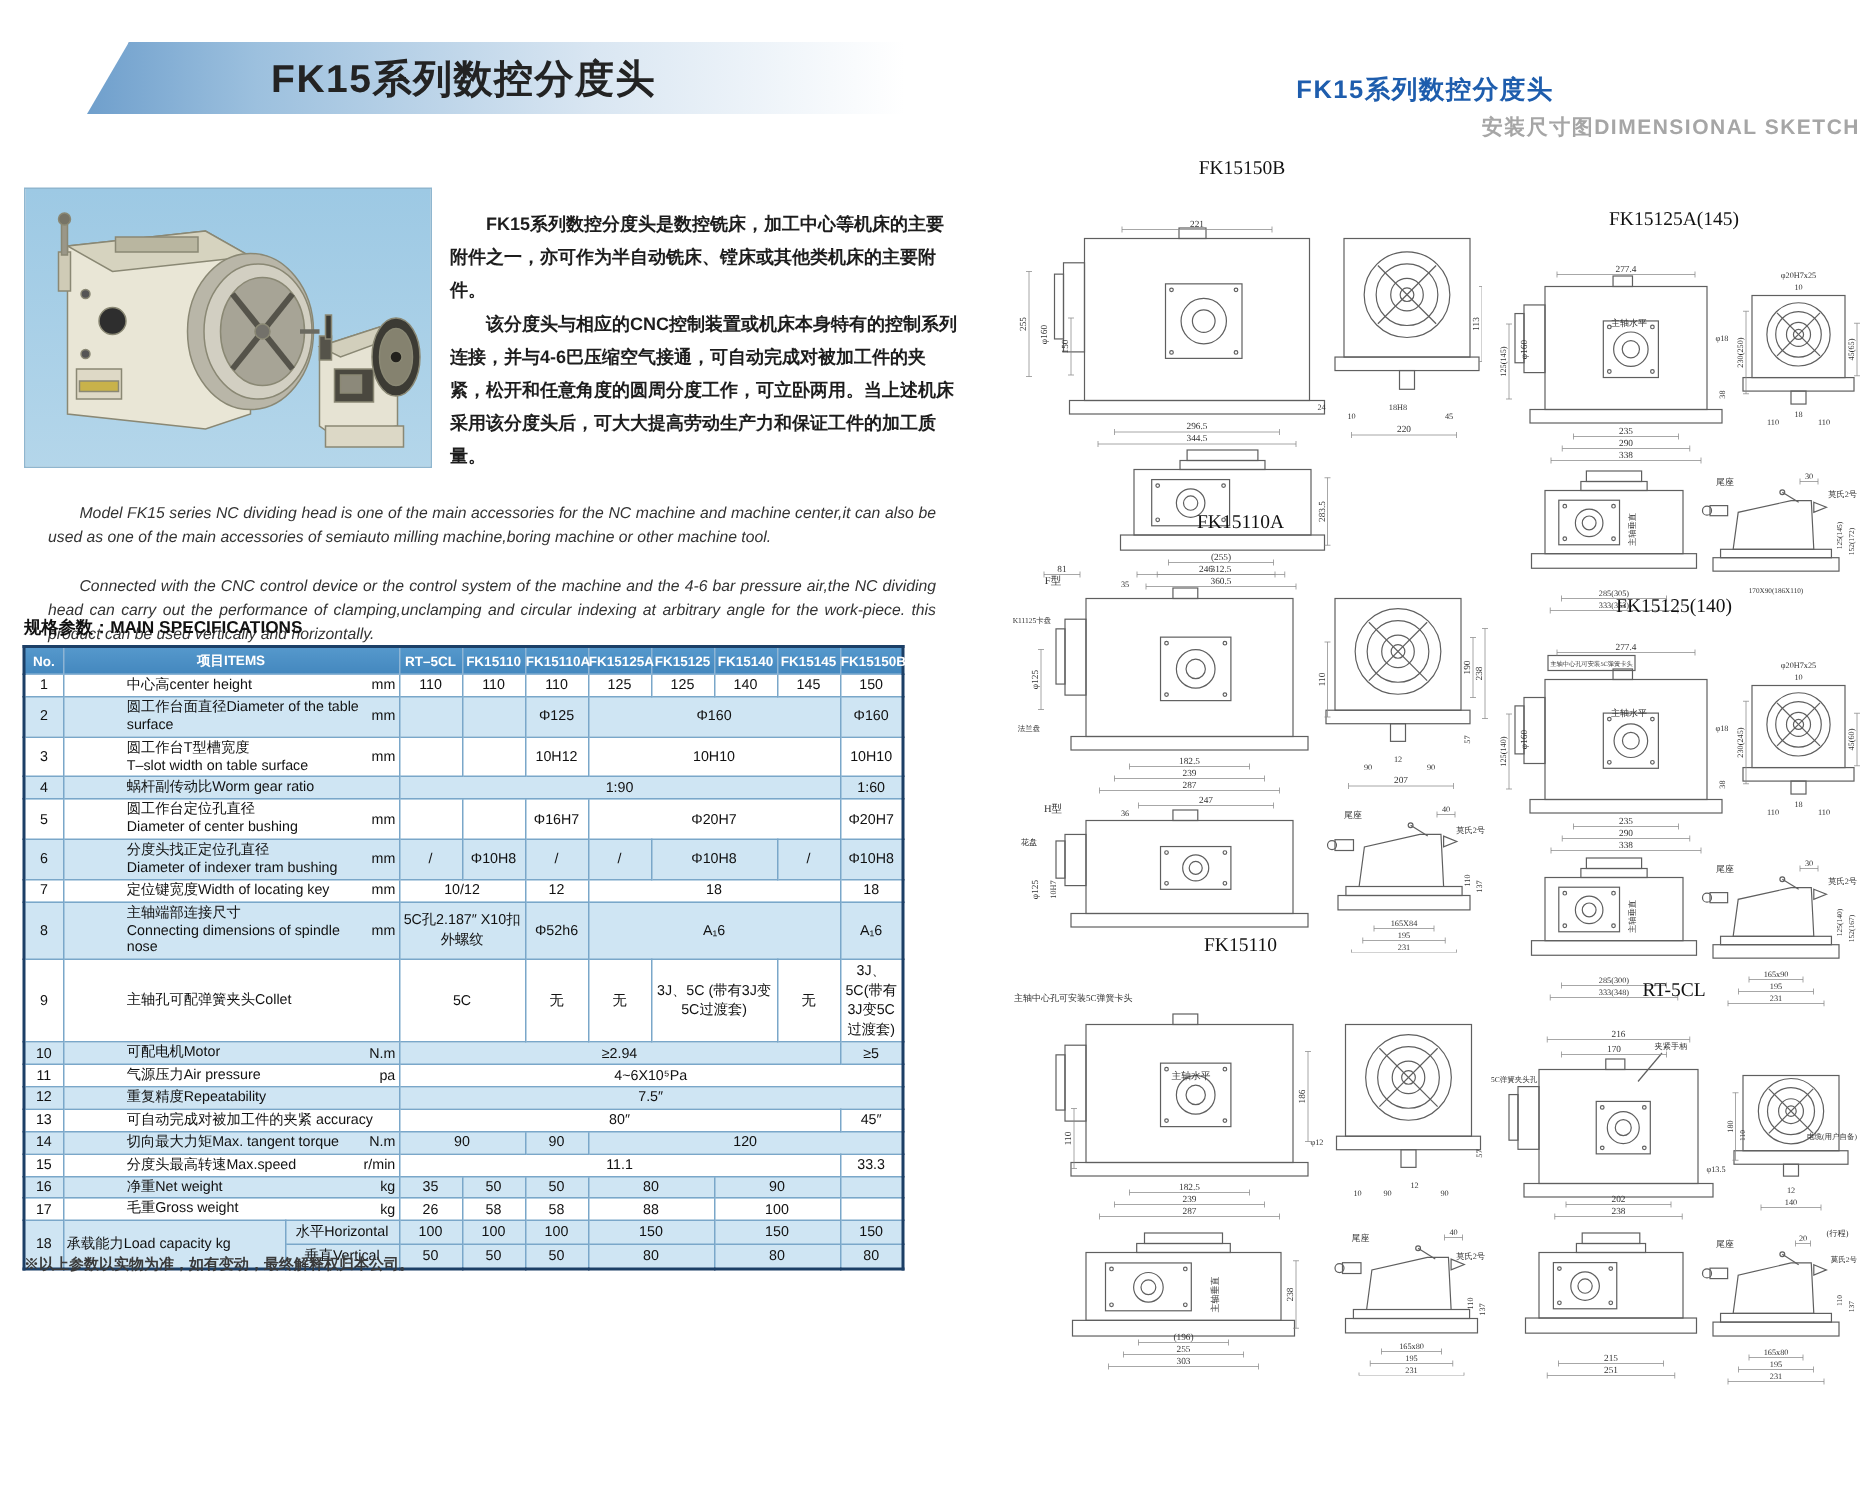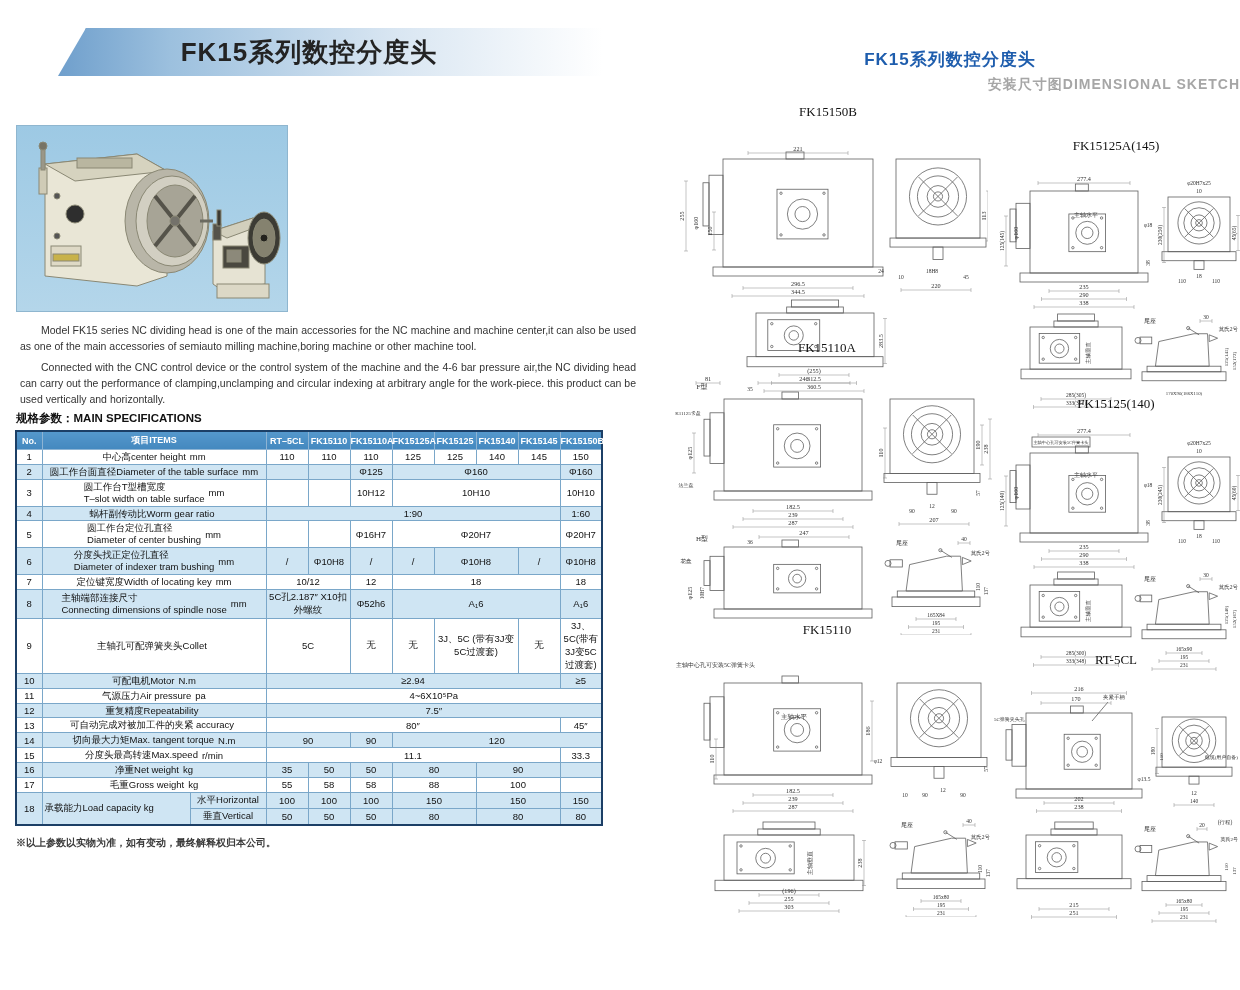--- a/index.html
+++ b/index.html
@@ -10,31 +10,31 @@
   .banner{position:absolute;left:58px;top:28px;width:562px;height:48px;}
   .banner-grad{position:absolute;inset:0;background:linear-gradient(90deg,#6f9fcc 0%,#9cc0de 20%,#d9e6f2 60%,#ffffff 97%);clip-path:polygon(28px 0,100% 0,100% 100%,0 100%);}
   .banner-navy{position:absolute;left:14px;top:0;width:22px;height:48px;background:#14386b;clip-path:polygon(14px 0,22px 0,8px 100%,0 100%);}
   .banner-title{position:absolute;left:0;right:60px;top:7px;text-align:center;font-size:26px;font-weight:bold;color:#232323;letter-spacing:1px;}
   .page-subtitle{position:absolute;left:58px;top:82px;width:500px;text-align:center;font-size:18px;color:#9aa0a6;}
 
   .photo{position:absolute;left:16px;top:125px;width:270px;height:185px;background:linear-gradient(180deg,#9dc9e4,#b4d6ea);border:1px solid #8fb6cf;}
   .cn-text{position:absolute;left:300px;top:138px;width:338px;font-size:12px;font-weight:bold;line-height:1.85;color:#1d1d1d;}
   .cn-text p{margin:0;text-indent:2em;}
   .en-text{position:absolute;left:16px;top:318px;width:624px;font-size:10.5px;line-height:1.55;color:#333;text-align:justify;}
-  .en-text p{margin:4px;text-indent:2em;}
+  .en-text p{margin:16px;text-indent:2em;font-style:italic;}
   .spec-heading{position:absolute;left:16px;top:411px;font-size:11.5px;font-weight:bold;color:#111;}
 
   .spec-table-wrap{position:absolute;left:15px;top:430px;width:532px;}
   table.spec{border-collapse:collapse;width:586px;font-size:9.5px;border:2px solid #1c3f66;table-layout:fixed;}
   table.spec th{background:linear-gradient(180deg,#5598cc,#4488bf);color:#fff;font-weight:bold;border:1px solid #8db4d4;padding:2px 0;font-size:9px;}
   table.spec td{border:1px solid #7aa7c9;padding:1px 2px;color:#111;}
   table.spec td.no{text-align:center;width:26px;}
   table.spec td.val{text-align:center;}
   table.spec tr.band td{background:#cfe5f3;}
-  .itemcell{display:flex;justify-content:center;align-items:center;}
+  .itemcell{display:flex;justify-content:space-between;align-items:center;padding-left:40px;}
   .itemlines{line-height:1.25;}
   .unit{margin-left:4px;white-space:nowrap;}
   td.subl{text-align:center;}
   .footnote{position:absolute;left:16px;top:836px;font-size:10px;font-weight:bold;color:#3a3a3a;}
 
   
   #right-page{position:absolute;left:660px;top:0;width:580px;height:990px;}
   .r-title{position:absolute;left:0;top:48px;width:580px;text-align:center;font-size:17px;font-weight:bold;color:#1e5dad;letter-spacing:1px;}
   .r-subtitle{position:absolute;left:0;top:76px;width:580px;text-align:right;font-size:14px;font-weight:bold;color:#a6a6a6;letter-spacing:1px;}
   .dwg{position:absolute;}
@@ -80,20 +80,22 @@
         <ellipse cx="247" cy="112" rx="11" ry="19" fill="#85826f"></ellipse>
         <circle cx="247" cy="112" r="4" fill="#23221d"></circle>
         <rect x="200" y="158" width="52" height="14" fill="#dcd8c6"></rect>
         <rect x="196" y="98" width="8" height="16" fill="#55534a"></rect>
         <rect x="200" y="84" width="4" height="16" fill="#3c3b34"></rect>
       </g>
     </svg>
   </div>
 
   <div class="cn-text">
+    <p>FK15系列数控分度头是数控铣床，加工中心等机床的主要附件之一，亦可作为半自动铣床、镗床或其他类机床的主要附件。</p>
+    <p>该分度头与相应的CNC控制装置或机床本身特有的控制系列连接，并与4-6巴压缩空气接通，可自动完成对被加工件的夹紧，松开和任意角度的圆周分度工作，可立卧两用。当上述机床采用该分度头后，可大大提高劳动生产力和保证工件的加工质量。</p>
   </div>
 
   <div class="en-text">
     <p>Model FK15 series NC dividing head is one of the main accessories for the NC machine and machine center,it can also be used as one of the main accessories of semiauto milling machine,boring machine or other machine tool.</p>
     <p>Connected with the CNC control device or the control system of the machine and the 4-6 bar pressure air,the NC dividing head can carry out the performance of clamping,unclamping and circular indexing at arbitrary angle for the work-piece. this product can be used vertically and horizontally.</p>
   </div>
 
   <div class="spec-heading">规格参数：MAIN SPECIFICATIONS</div>
 
   <div class="spec-table-wrap">
@@ -334,21 +336,21 @@
             <td class="val" colspan="1"></td>
           </tr>
           <tr>
             <td class="no">17</td>
             <td colspan="2">
               <div class="itemcell">
                 <div class="itemlines">毛重Gross weight</div>
                 <span class="unit">kg</span>
               </div>
             </td>
-            <td class="val" colspan="1">55</td>
+            <td class="val" colspan="1">26</td>
             <td class="val" colspan="1">58</td>
             <td class="val" colspan="1">58</td>
             <td class="val" colspan="2">88</td>
             <td class="val" colspan="2">100</td>
             <td class="val" colspan="1"></td>
           </tr>
           <tr class="band">
             <td class="no" rowspan="2">18</td>
             <td class="" rowspan="2">承载能力Load capacity kg</td>
             <td class="subl">水平Horizontal</td>

